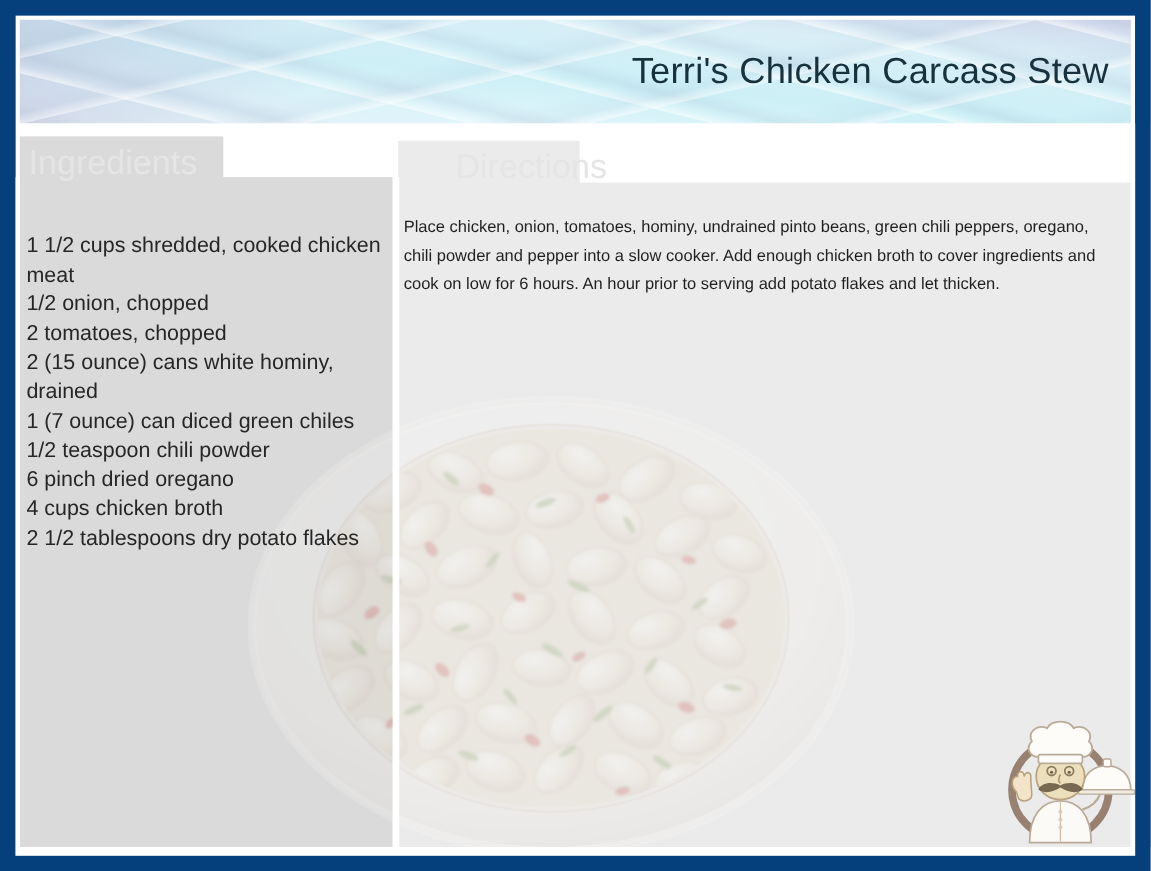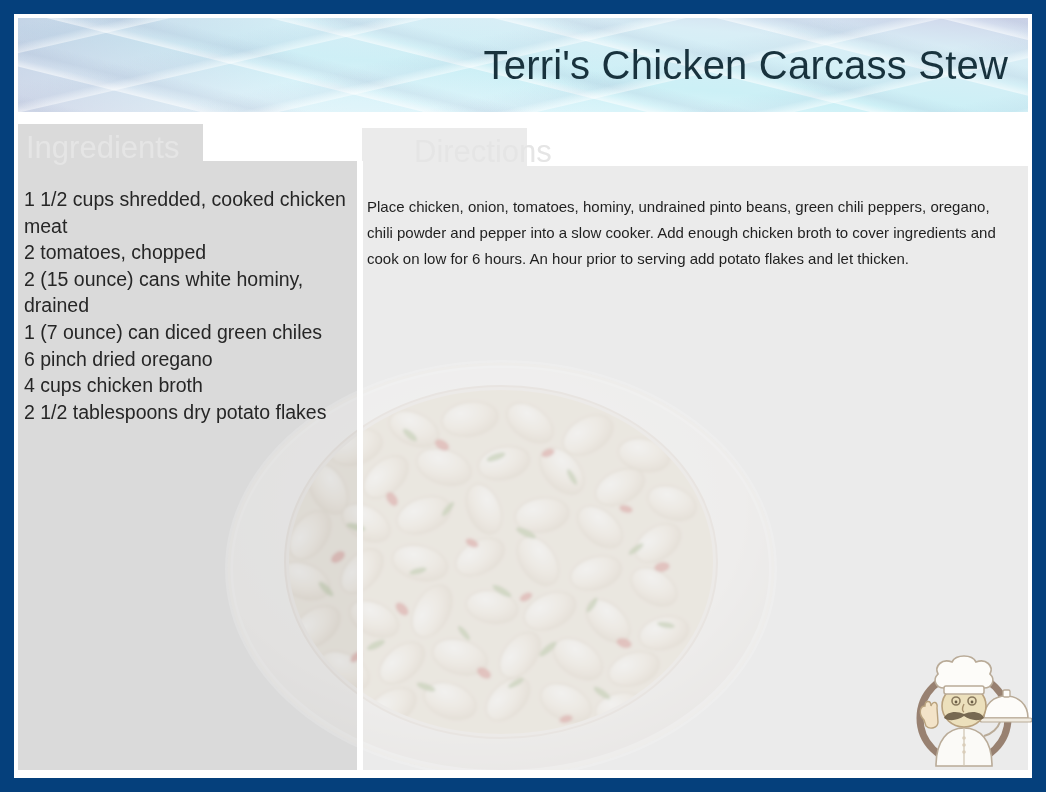--- a/index.html
+++ b/index.html
@@ -52,21 +52,21 @@
     background: repeating-linear-gradient(-13deg,
         rgba(255,255,255,0) 0px, rgba(255,255,255,0) 30px,
         rgba(255,255,255,.45) 31px, rgba(160,175,205,.10) 40px,
         rgba(255,255,255,0) 58px);
   }
   #header-title {
     position: absolute;
     right: 20px; top: 50%;
     transform: translateY(-50%);
     color: #18323d;
-    font-size: 40px;
+    font-size: 33px;
     line-height: 1.1;
     letter-spacing: .2px;
     white-space: nowrap;
     z-index: 3;
   }
 
   
   #ing-panel {
     position: absolute;
     left: 18px; top: 161px;
@@ -97,21 +97,21 @@
     font-size: 31px;
     color: #e5e5e5;
     white-space: nowrap;
   }
   #ing-heading { left: 26px;  top: 130px; }
   #dir-heading { left: 370px; top: 134px; margin-left: 44px; }
 
   
   #ing-list {
     position: absolute;
-    left: 24px; top: 186px;
+    left: 24px; top: 210px;
     width: 330px;
     font-size: 19.5px;
     line-height: 26.6px;
     color: #262626;
     z-index: 6;
   }
   #ing-list .item { margin: 0; }
 
   
   #dir-body {
@@ -320,23 +320,25 @@
     </svg>
   </div>
 
   <div id="divider"></div>
 
   <div class="panel-heading" id="ing-heading">Ingredients</div>
   <div class="panel-heading" id="dir-heading">Directions</div>
 
   <div id="ing-list">
     <div class="item">1 1/2 cups shredded, cooked chicken meat</div>
+    <div class="item">1/2 onion, chopped</div>
     <div class="item">2 tomatoes, chopped</div>
     <div class="item">2 (15 ounce) cans white hominy, drained</div>
     <div class="item">1 (7 ounce) can diced green chiles</div>
+    <div class="item">1/2 teaspoon chili powder</div>
     <div class="item">6 pinch dried oregano</div>
     <div class="item">4 cups chicken broth</div>
     <div class="item">2 1/2 tablespoons dry potato flakes</div>
   </div>
 
   <div id="dir-body">Place chicken, onion, tomatoes, hominy, undrained pinto beans, green chili peppers, oregano, chili powder and pepper into a slow cooker.  Add enough chicken broth to cover ingredients and cook on low for 6 hours.  An hour prior to serving add potato flakes and let thicken.</div>
 
   <div id="chef-logo">
     <svg viewBox="0 0 132 132" xmlns="http://www.w3.org/2000/svg" aria-hidden="true">
 

